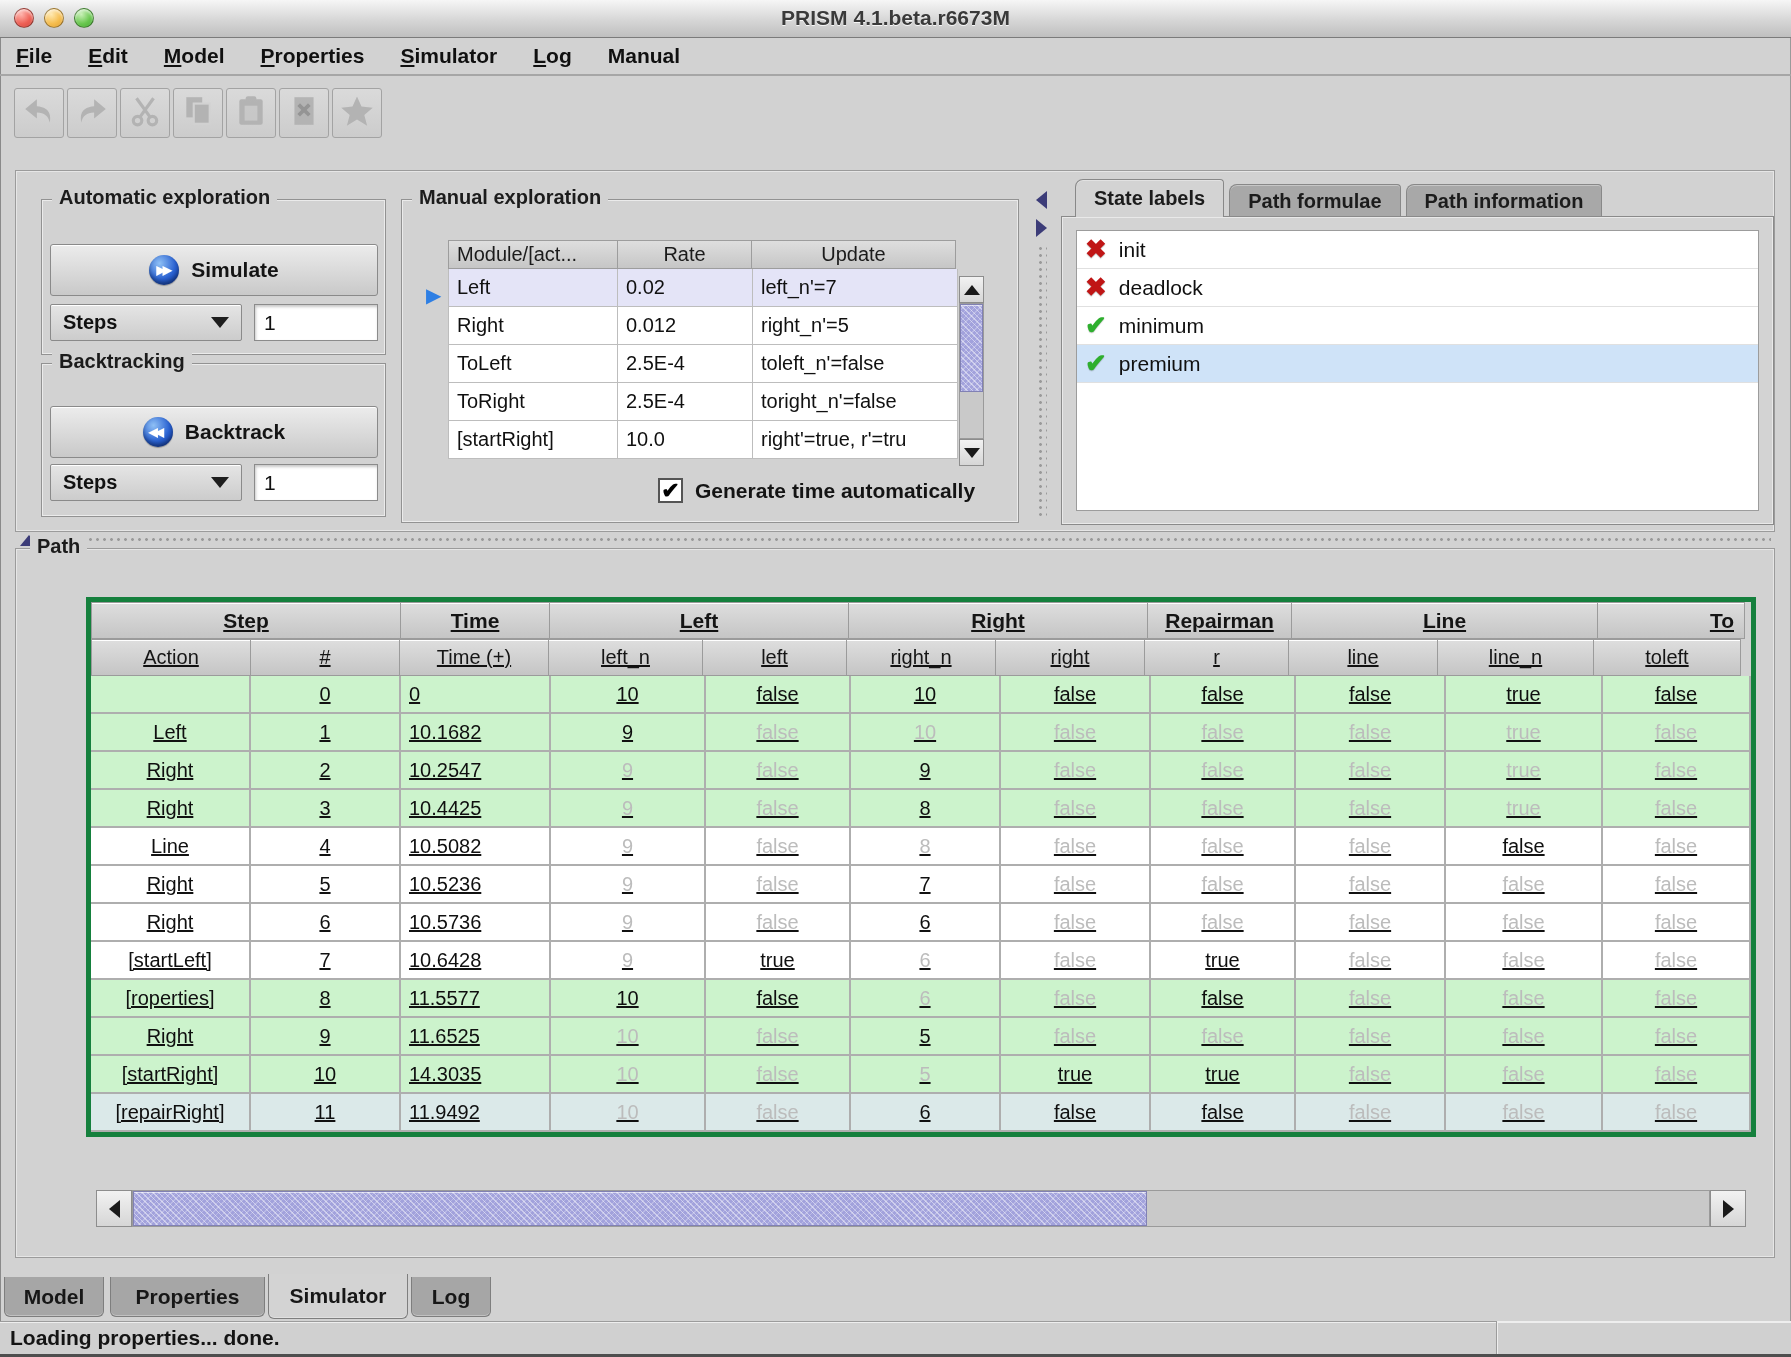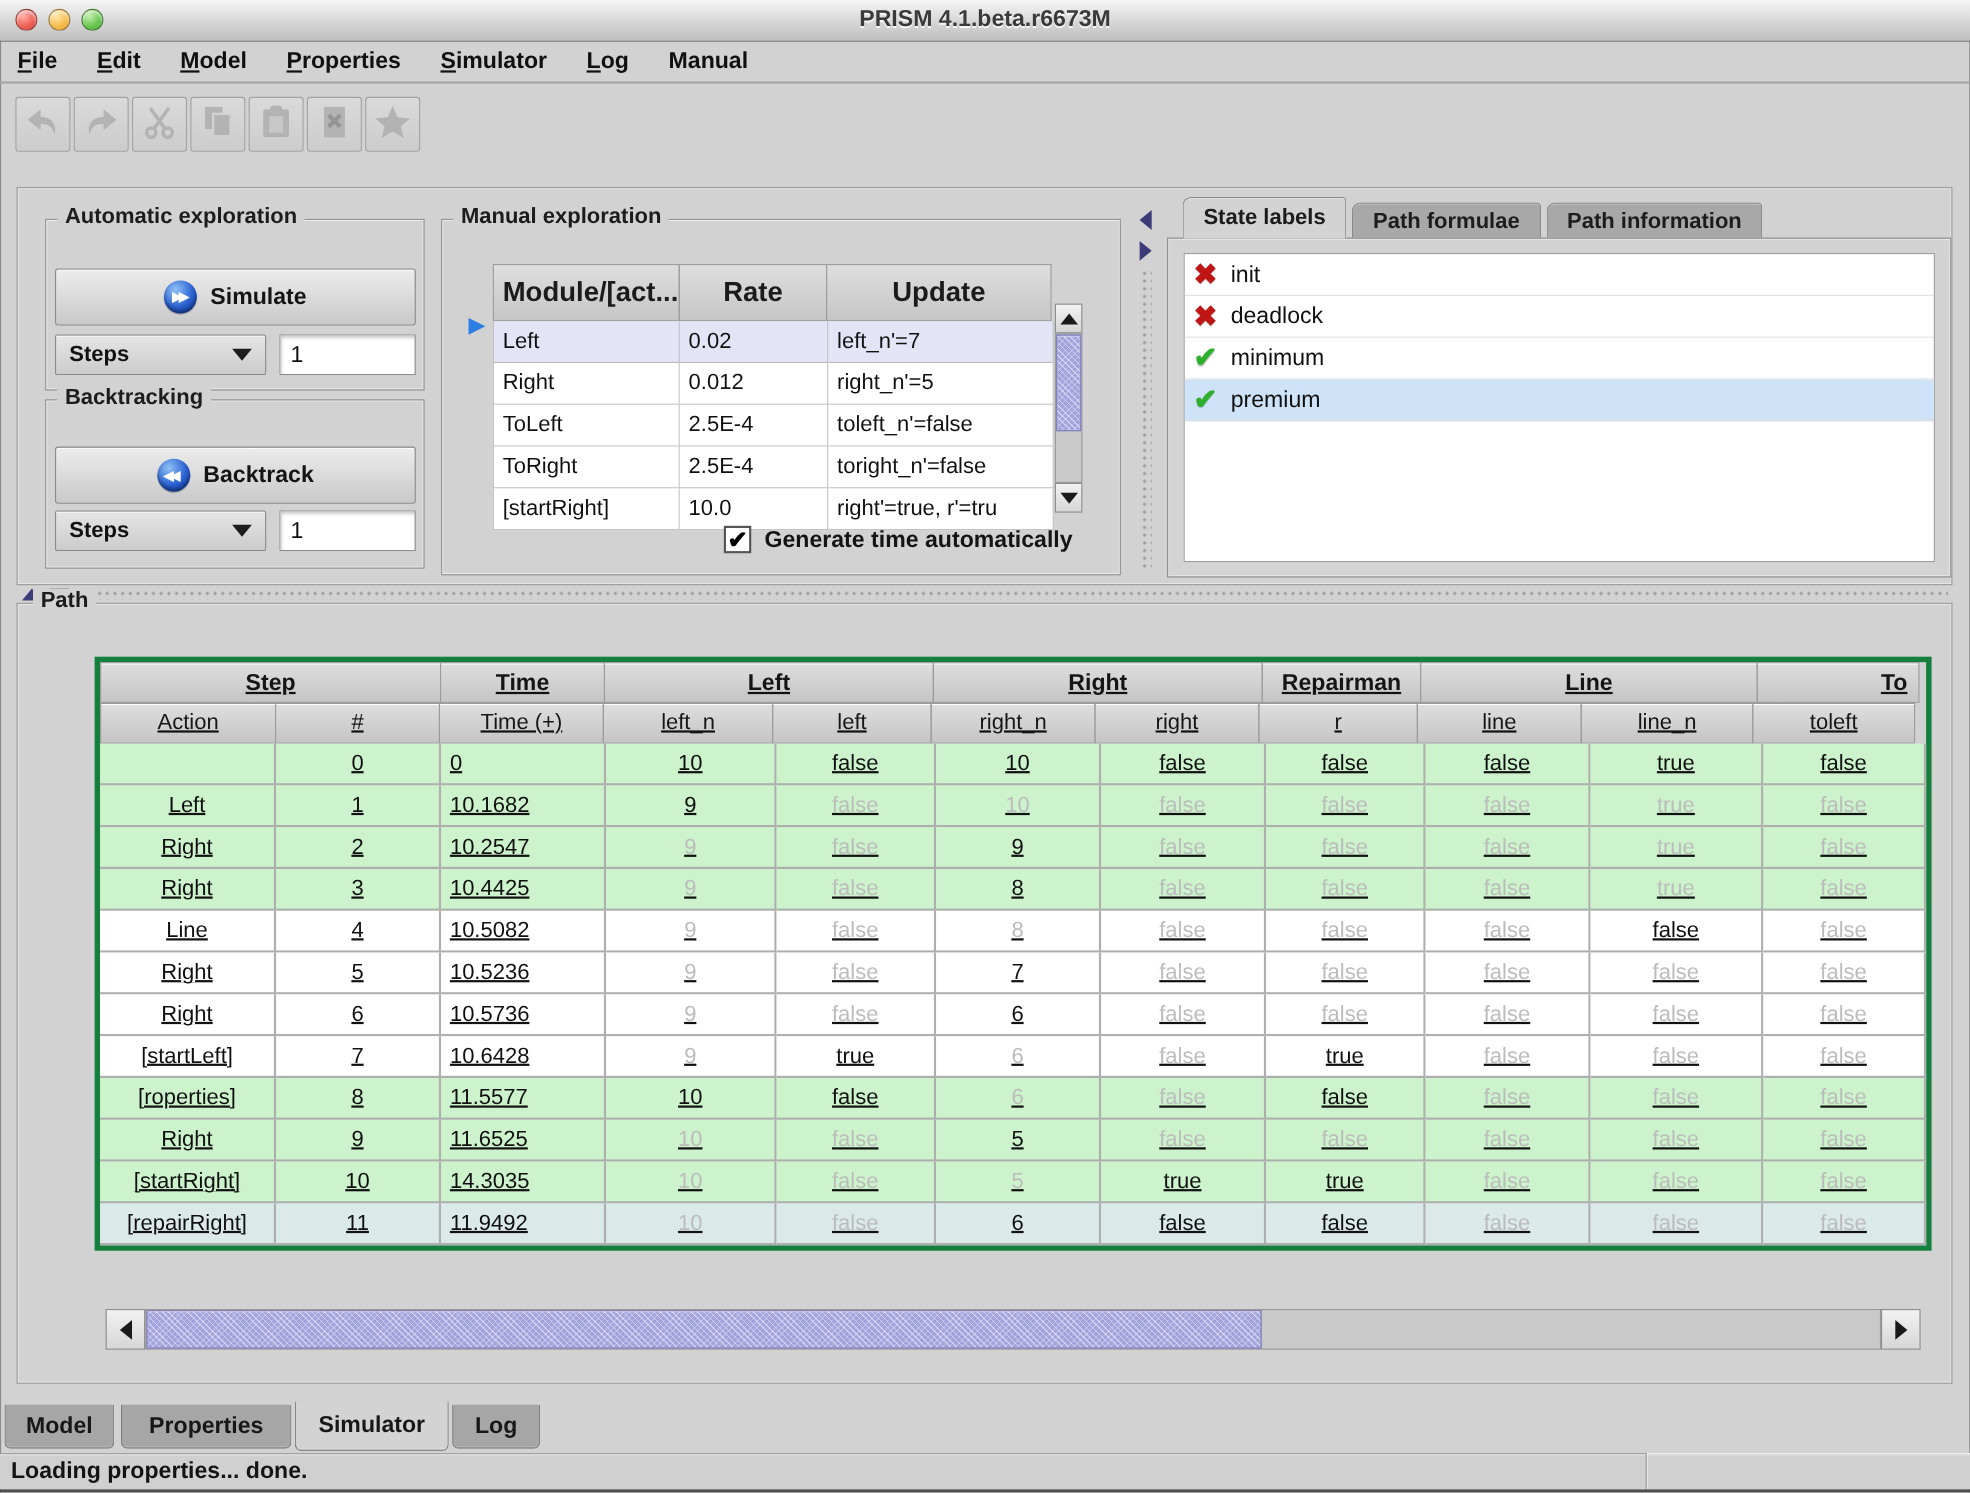--- a/index.html
+++ b/index.html
@@ -33,21 +33,21 @@
   
   .jbtn{position:absolute;border:1px solid #8a8a8a;border-radius:3px;background:linear-gradient(#ececec,#c9c9c9);box-shadow:inset 0 1px 0 #fff;display:flex;align-items:center;justify-content:center;gap:12px;font-size:21px;font-weight:bold;color:#141414;box-sizing:border-box;}
   .ball{width:30px;height:30px;border-radius:50%;color:#fff;display:flex;align-items:center;justify-content:center;font-size:12px;letter-spacing:-3px;padding-right:3px;box-sizing:border-box;background:radial-gradient(circle at 35% 28%,#8fc0f5,#2a62d2 55%,#0b2f8e);box-shadow:inset 0 -3px 4px rgba(0,0,0,.35),0 1px 1px rgba(0,0,0,.3);}
   .combo{position:absolute;border:1px solid #8a8a8a;border-radius:2px;background:linear-gradient(#e5e5e5,#cccccc);box-shadow:inset 0 1px 0 #fff;display:flex;align-items:center;justify-content:space-between;padding:0 12px;font-size:20px;font-weight:bold;box-sizing:border-box;}
   .combo .arr{width:0;height:0;border-left:9px solid transparent;border-right:9px solid transparent;border-top:11px solid #1d1d1d;}
   .jinput{position:absolute;background:#fff;border:1px solid #8b8b8b;box-shadow:inset 1px 2px 3px rgba(0,0,0,.22);display:flex;align-items:center;padding-left:9px;font-size:21px;box-sizing:border-box;}
 
   
   .mtable{position:absolute;left:46px;top:40px;}
   .mh-row{display:flex;}
-  .mh-cell{height:52px;background:linear-gradient(#dedede,#c6c6c6);border:1px solid #9d9d9d;box-sizing:border-box;display:flex;align-items:center;justify-content:center;font-size:25px;color:#1b1b1b;margin-left:-1px;font-weight:bold;}
+  .mh-cell{height:29px;background:linear-gradient(#dedede,#c6c6c6);border:1px solid #9d9d9d;box-sizing:border-box;display:flex;align-items:center;justify-content:center;font-size:20px;color:#1b1b1b;margin-left:-1px;}
   .mh-cell:first-child{margin-left:0;justify-content:flex-start;padding-left:8px;}
   .mrow{display:flex;}
   .mcell{height:38px;background:#fff;border-right:1px solid #bdbdbd;border-bottom:1px solid #bdbdbd;box-sizing:border-box;display:flex;align-items:center;padding-left:8px;font-size:20px;color:#101010;white-space:nowrap;overflow:hidden;}
   .mrow:first-child .mcell{border-top:1px solid #bdbdbd;}
   .mrow .mcell:first-child{border-left:1px solid #bdbdbd;}
   .mrow.msel .mcell{background:#e4e4f7;}
   .mpointer{position:absolute;font-size:20px;color:#2e7fe4;}
 
   
   .sb-btn{position:absolute;background:linear-gradient(#f2f2f2,#d6d6d6);border:1px solid #8d8d8d;box-sizing:border-box;display:flex;align-items:center;justify-content:center;}

